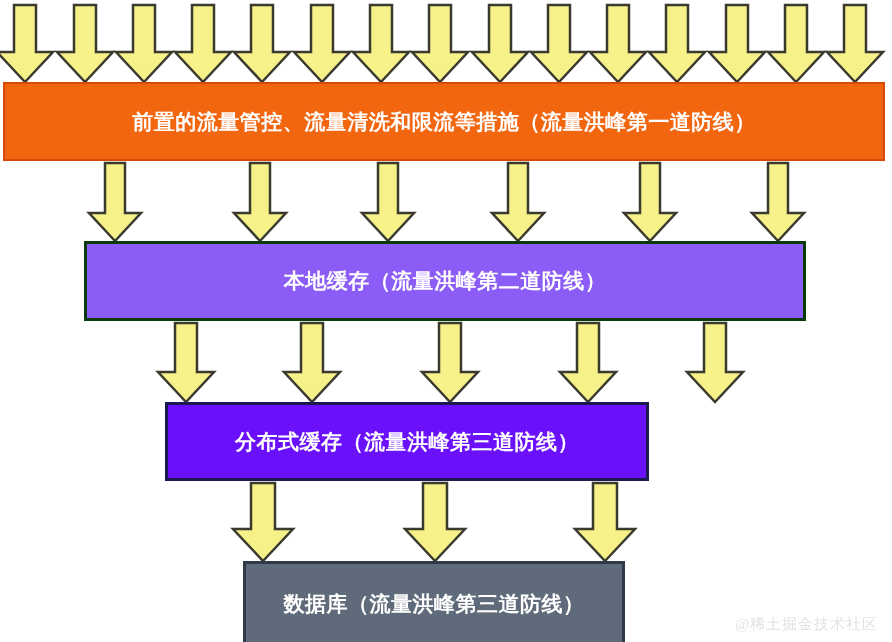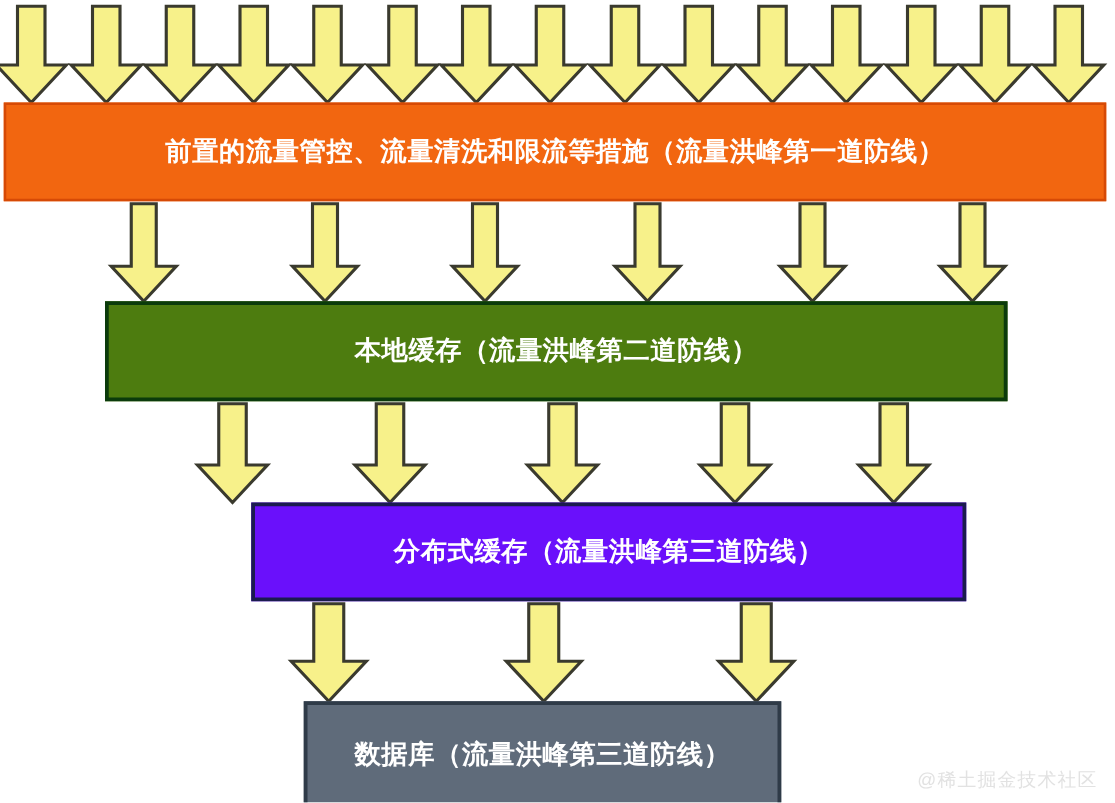--- a/index.html
+++ b/index.html
@@ -41,33 +41,32 @@
     height: 79px;
     background: #f26610;
     border: 2px solid #d64a06;
     font-size: 21px;
   }
   #box-local-cache {
     left: 84px;
     top: 241px;
     width: 722px;
     height: 80px;
-    background: #4d7c0f;
+    background: #8b5cf6;
     border: 3px solid #0b3b0b;
     font-size: 21px;
   }
   #box-distributed-cache {
     left: 165px;
     top: 402px;
-    width: 572px;
+    width: 484px;
     height: 79px;
     background: #6a10fb;
     border: 3px solid #1b1b4f;
     font-size: 21px;
-    margin-left: 36px;
   }
   #box-database {
     left: 243px;
     top: 561px;
     width: 382px;
     height: 86px;
     background: #5f6b7a;
     border: 3px solid #2f3b48;
     font-size: 21px;
   }
@@ -81,21 +80,21 @@
   }
   #watermark {
     position: absolute;
     right: 14px;
     bottom: 8px;
     color: #e2e2e2;
     font-size: 15px;
     letter-spacing: 1px;
     z-index: 9;
     user-select: none;
-    font-family: Liberation Sans, sans-serif;
+    font-family: Liberation Serif, serif;
   }
 </style>
 </head>
 <body>
 
 <div id="stage">
 
   <div id="arrow-layer">
       <div class="arrow" style="left: -3px; top: 5px; width: 56px; height: 77px;">
         <svg width="56" height="77" viewBox="0 0 56 77">

